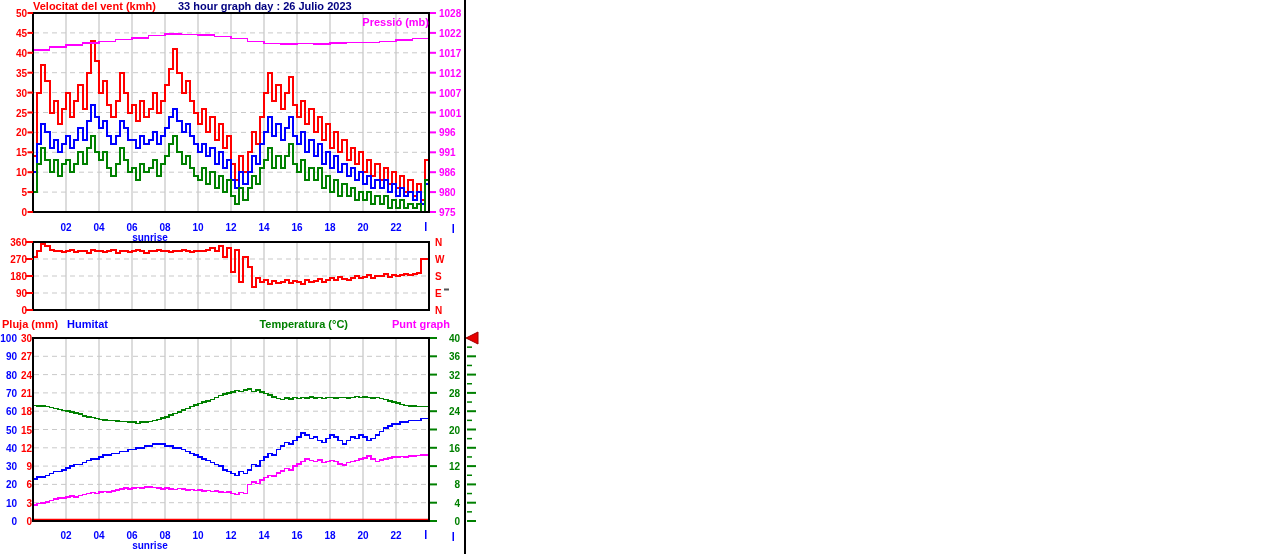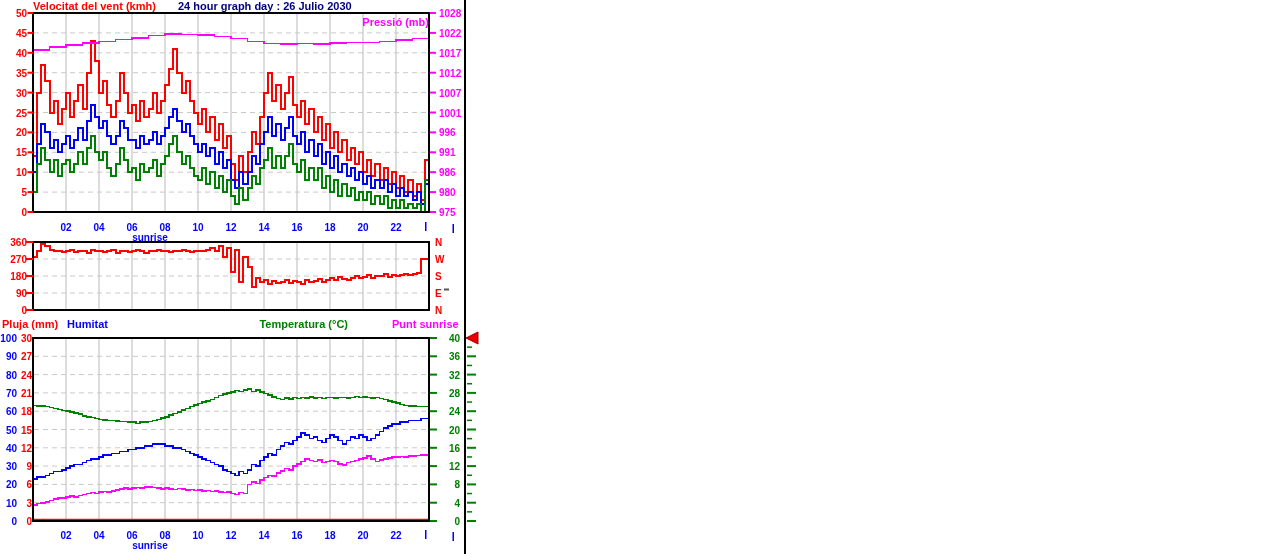--- a/index.html
+++ b/index.html
@@ -240,21 +240,21 @@
       <line x1="467" y1="475.25" x2="472" y2="475.25" stroke="#008000" stroke-width="1.5"></line>
       <line x1="467" y1="484.4" x2="476" y2="484.4" stroke="#008000" stroke-width="2"></line>
       <line x1="467" y1="493.54999999999995" x2="472" y2="493.54999999999995" stroke="#008000" stroke-width="1.5"></line>
       <line x1="467" y1="502.70000000000005" x2="476" y2="502.70000000000005" stroke="#008000" stroke-width="2"></line>
       <line x1="467" y1="511.85" x2="472" y2="511.85" stroke="#008000" stroke-width="1.5"></line>
       <line x1="467" y1="521" x2="476" y2="521" stroke="#008000" stroke-width="2"></line>
       <polygon points="466,338 478,332 478,344" fill="#e80000" stroke="#a00000" stroke-width="1"></polygon>
     </svg>
 
   <div class="lbl" style="left:33px;top:0;color:#ff0000;">Velocitat del vent (kmh)</div>
-  <div class="lbl" style="left:178px;top:0;color:#000080;">24 hour graph day : 26 Julio 2030</div>
+  <div class="lbl" style="left:178px;top:0;color:#000080;">33 hour graph day : 26 Julio 2023</div>
   <div class="lbl" style="right:851px;top:16px;color:#ff00ff;">Pressió (mb)</div>
 
   <div class="lbl" style="left:2px;top:318px;color:#ff0000;">Pluja (mm)</div>
   <div class="lbl" style="left:67px;top:318px;color:#0000ff;">Humitat</div>
   <div class="lbl" style="right:932px;top:318px;color:#008000;">Temperatura (°C)</div>
-  <div class="lbl" style="left:392px;top:318px;color:#ff00ff;">Punt sunrise</div>
+  <div class="lbl" style="left:392px;top:318px;color:#ff00ff;">Punt graph</div>
 
 </div>
 
 </body></html>

